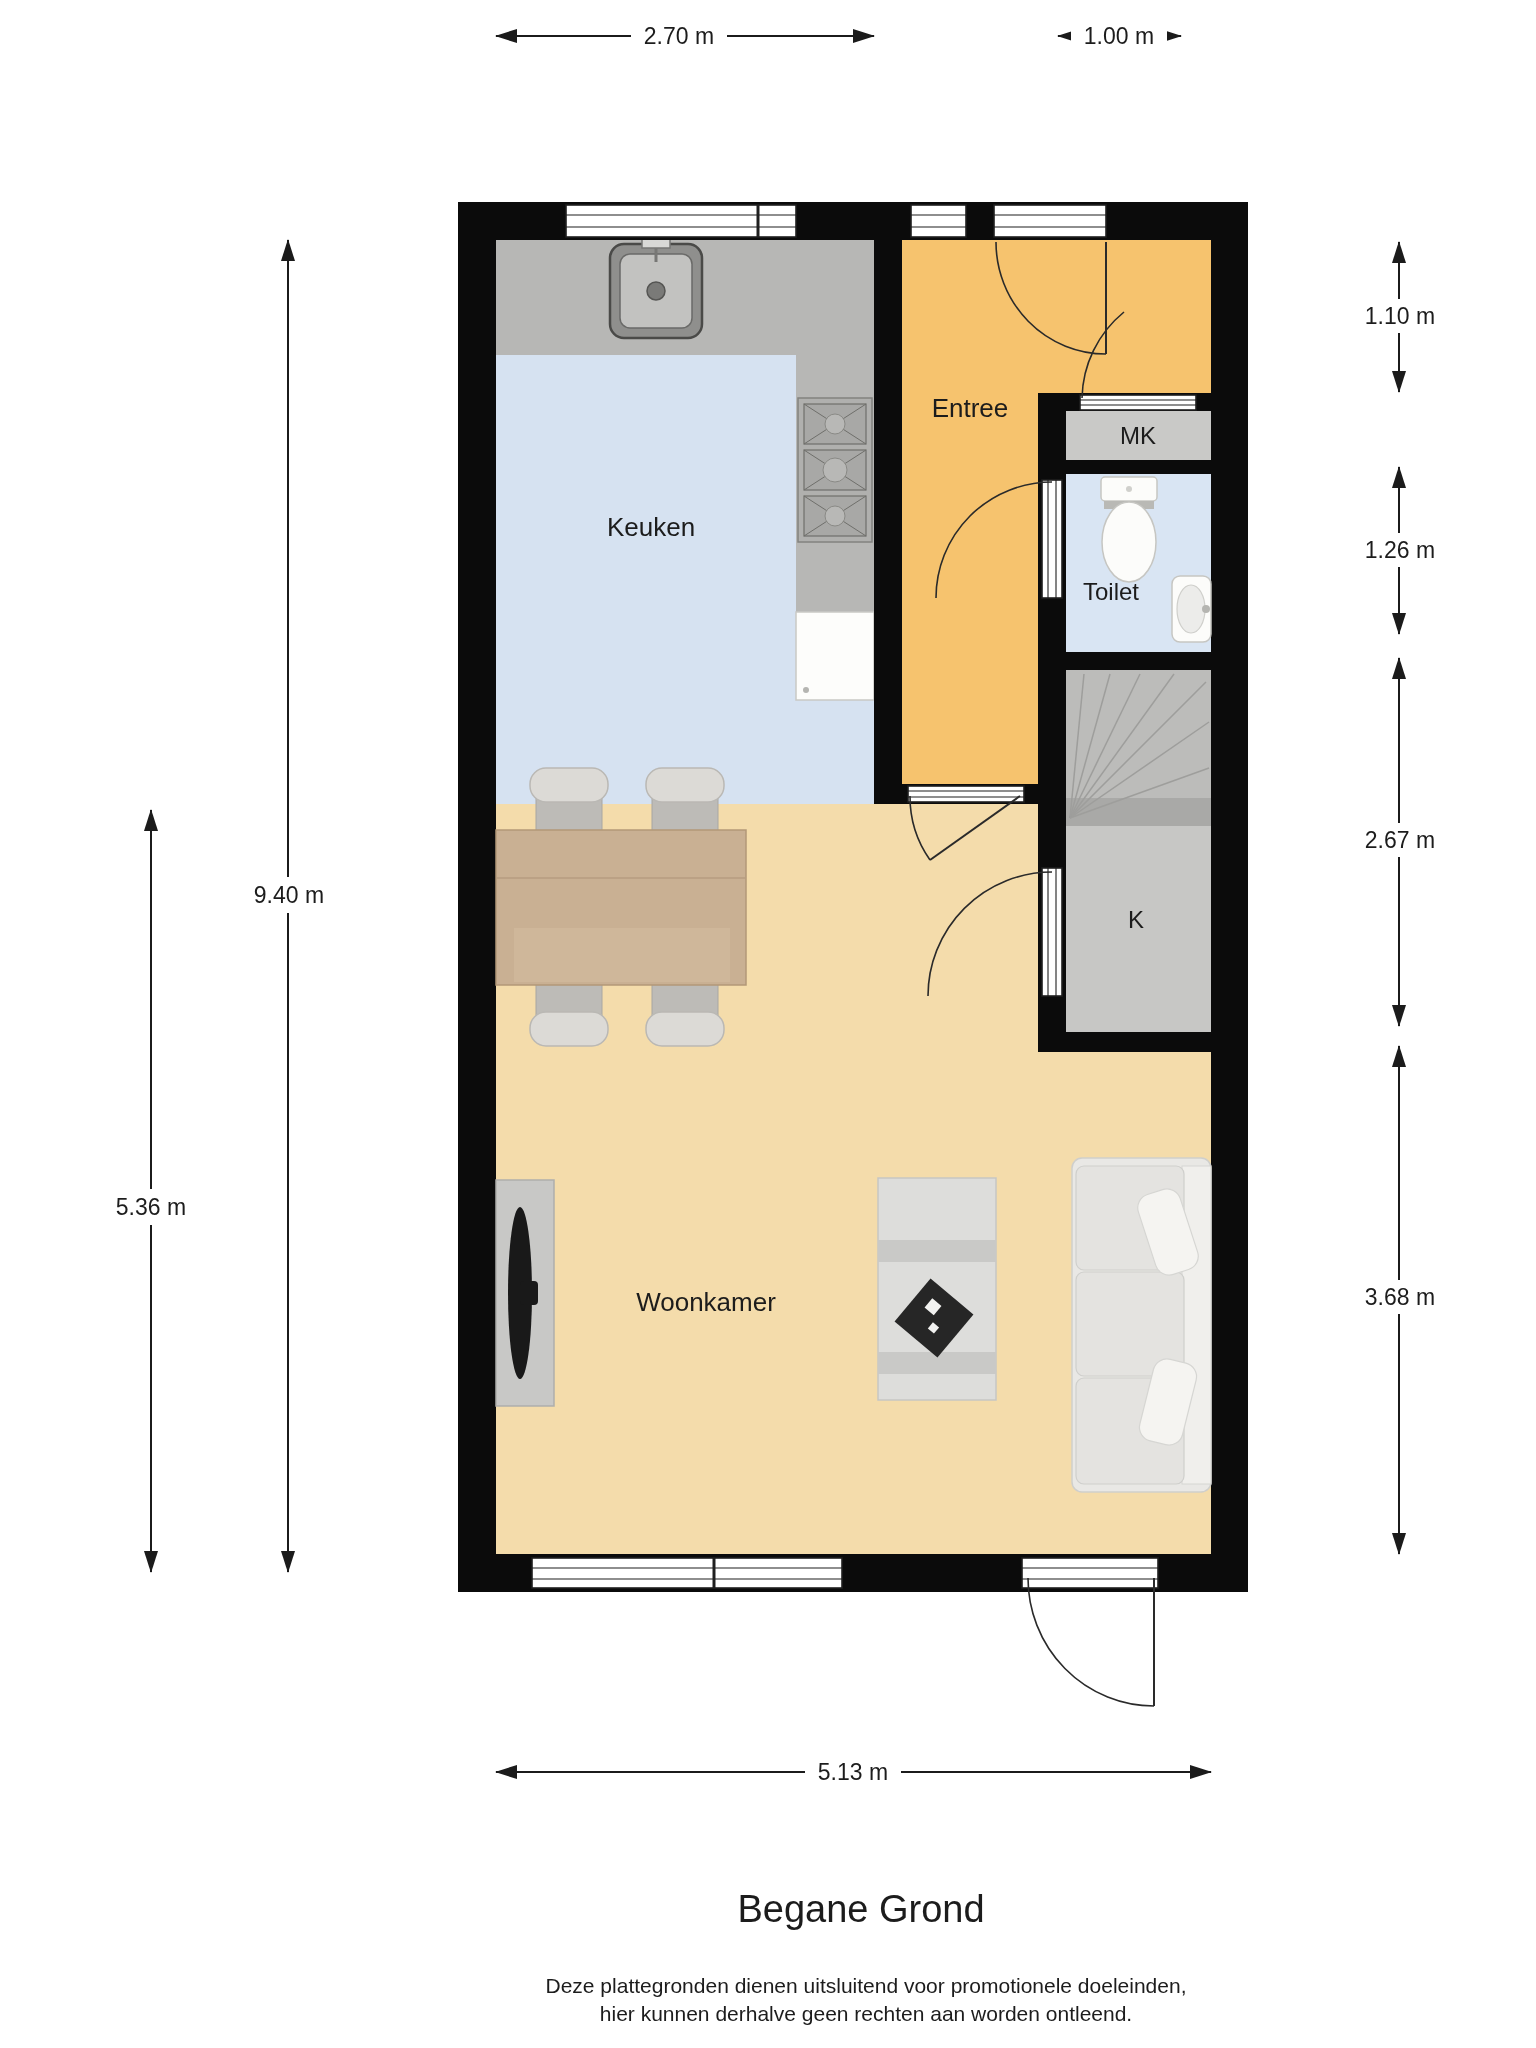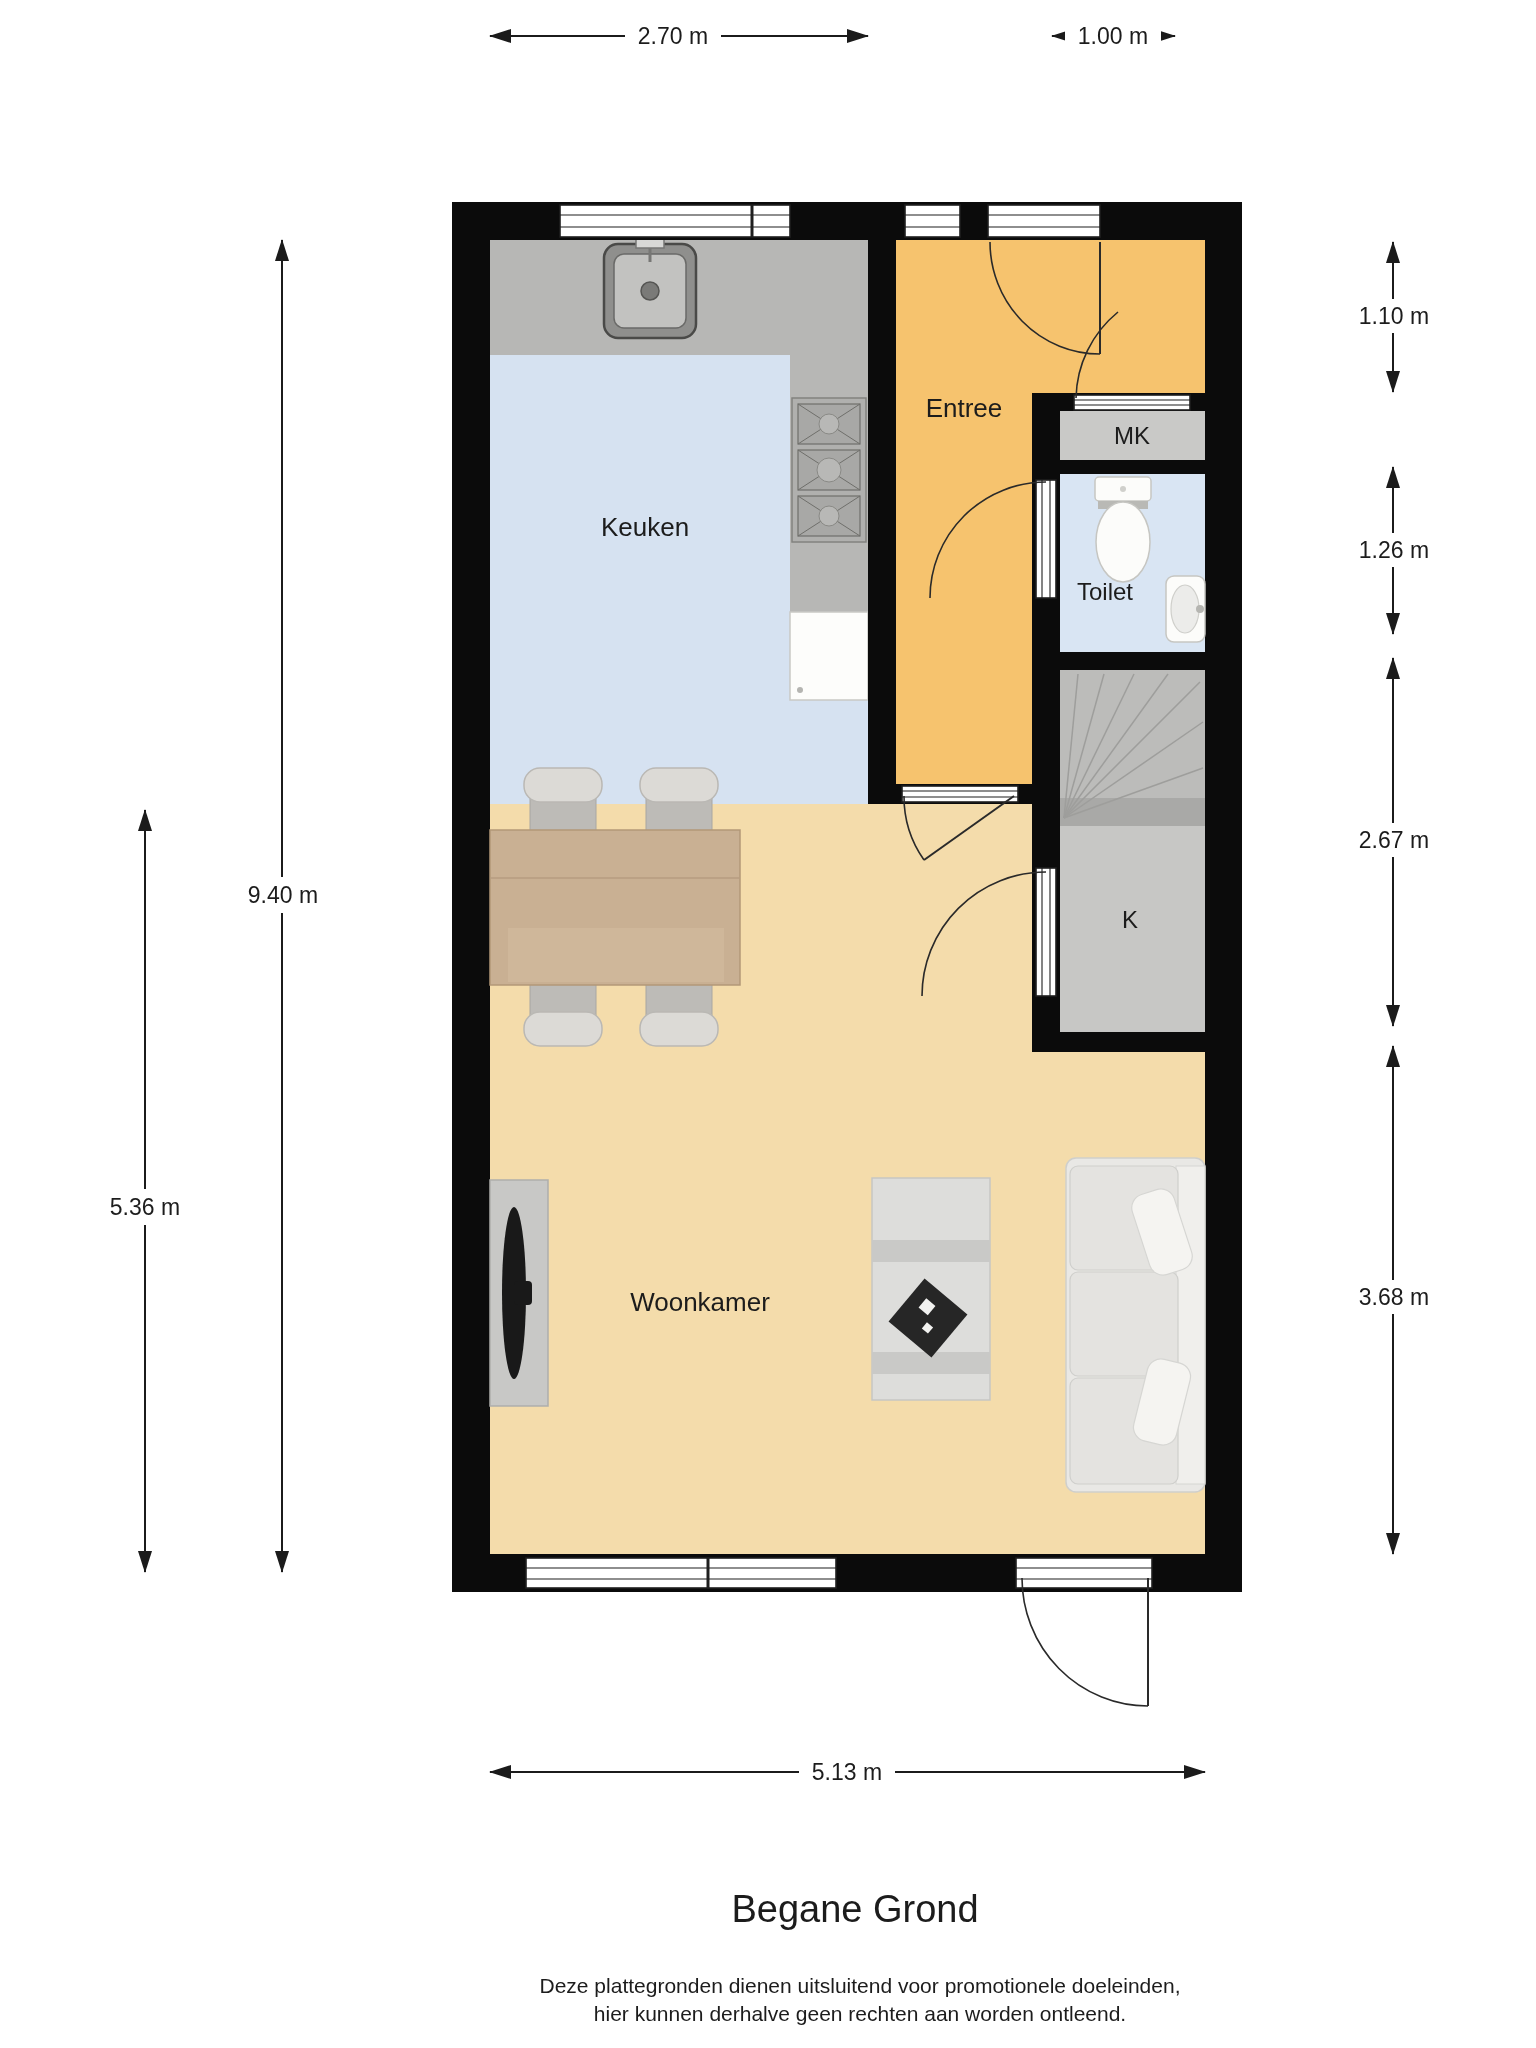--- a/index.html
+++ b/index.html
@@ -1,16 +1,16 @@
 <!DOCTYPE html>
 <html style="--wall: #0b0b0b; --ink: #1c1c1c; --kitchen: #d6e2f1; --entree: #f6c36e; --woonkamer: #f4dcab; --toilet: #d9e5f3; --mk: #c9c9c7; --stairs: #bcbcba; --stairsband: #a9a9a7; --closet: #c7c7c5; --counter: #b7b7b5; --wood: #c9b093;"><head>
 <meta charset="utf-8">
 <style>
   html,body{margin:0;padding:0;background:#ffffff;}
-  .page{width:1476px;height:2048px;position:relative;background:#fff;}
+  .page{width:1476px;height:2048px;position:relative;background:#fff;margin-left:6px;}
   svg{display:block;}
   text{font-family:"Liberation Sans","DejaVu Sans",sans-serif;fill:var(--ink);}
   .wall{fill:var(--wall);}
   .floor-kitchen{fill:var(--kitchen);}
   .floor-entree{fill:var(--entree);}
   .floor-woonkamer{fill:var(--woonkamer);}
   .floor-toilet{fill:var(--toilet);}
   .floor-mk{fill:var(--mk);}
   .floor-stairs{fill:var(--stairs);}
   .stairs-band{fill:var(--stairsband);}

